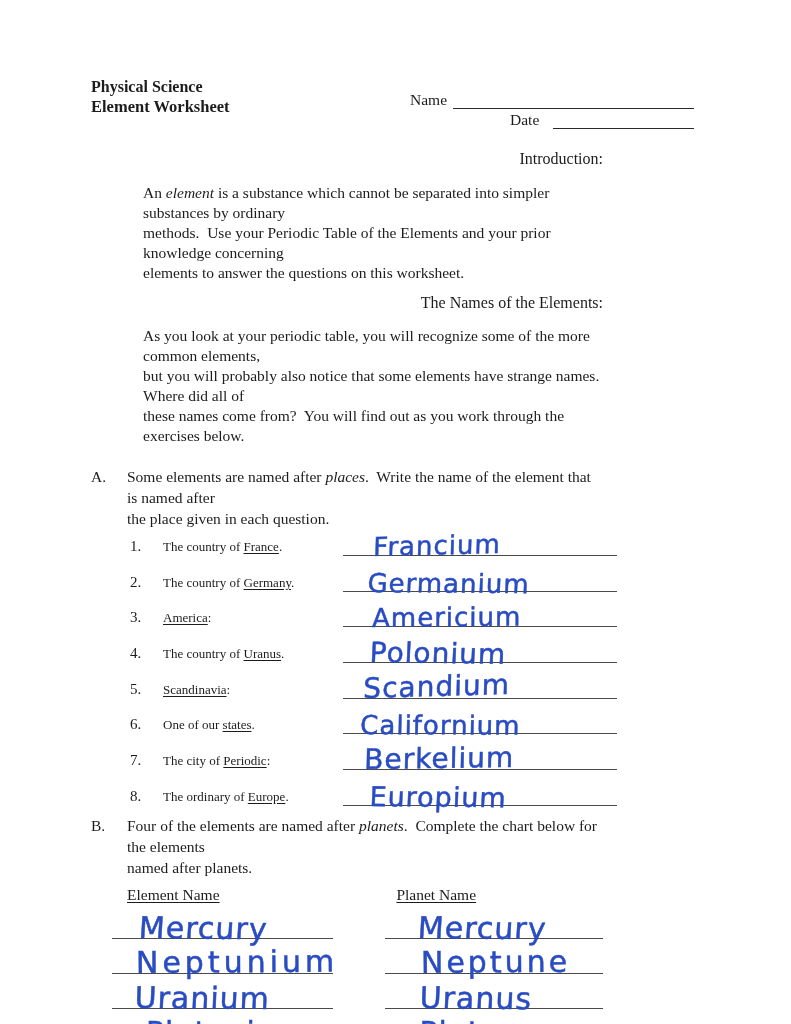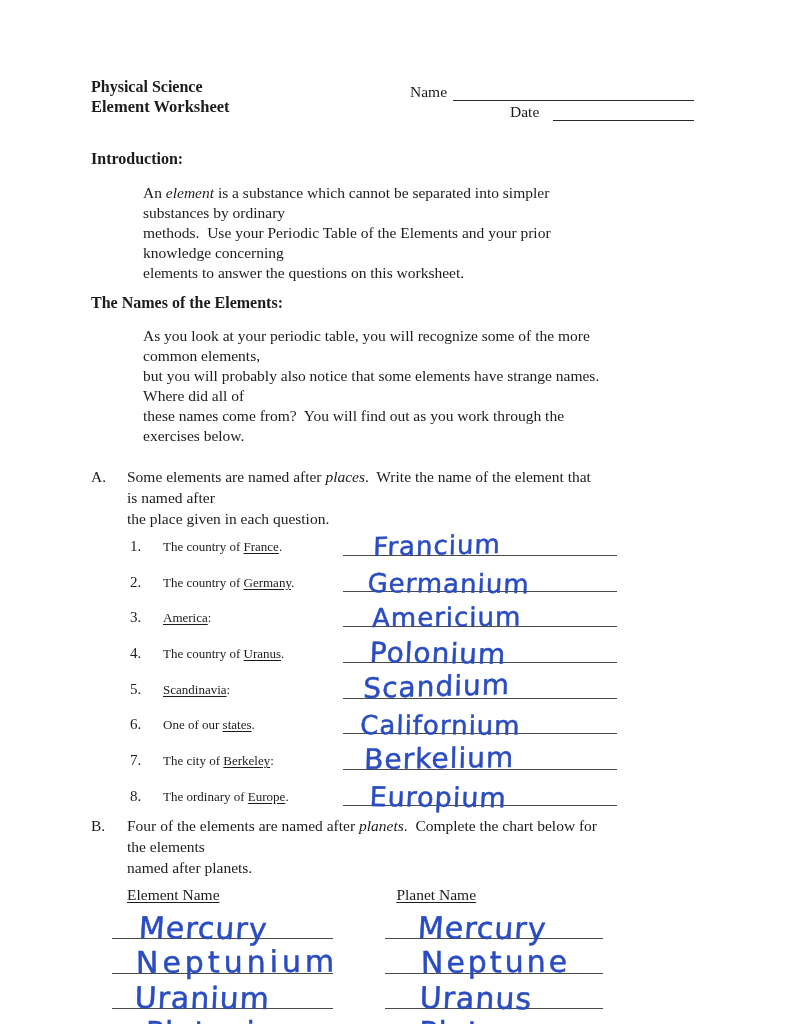--- a/index.html
+++ b/index.html
@@ -12,27 +12,27 @@
   .page {
     position:relative;
     width:699px; height:1024px;
     padding:77px 96px 0 91px;
   }
 
   
   .header { position:relative; height:40px; }
   .course { font-weight:bold; font-size:16px; line-height:20px; }
   .title  { font-weight:bold; font-size:16.5px; line-height:20px; }
-  .header-right { position:absolute; left:319px; top:4px; width:284px; }
+  .header-right { position:absolute; left:319px; top:12px; width:284px; }
   .fill-row { display:flex; align-items:flex-end; font-size:15.5px; height:20px; }
   .fill-row.date-row { margin-left:100px;gap:8px; }
   .blank-line { flex:1; border-bottom:1.4px solid #2a2a2a; height:16px; margin-left:6px; }
 
   
-  .h-bold { font-weight:bold; font-size:16px; }
+  .h-bold { font-weight:normal; font-size:16px;text-align:right; }
   .para { font-size:15.5px; line-height:20px; white-space:pre-wrap; margin-left:52px; }
   .em { font-style:italic; }
   .intro-h { margin-top:33px; }
   .intro-p { margin-top:15px; }
   .names-h { margin-top:11px; }
   .names-p { margin-top:14px; }
 
   
   .letter-row { display:flex; font-size:15.5px; line-height:21px; }
   .letter-row .letter { width:36px; flex:0 0 36px; }
@@ -162,21 +162,21 @@
     </div>
     <div class="qrow">
       <span class="qnum">6.</span>
       <span class="qlabel"><span>One of our </span><span class="u">states</span><span>.</span></span>
       <span class="ansline">
           <span class="hand">Californium</span>
         </span>
     </div>
     <div class="qrow">
       <span class="qnum">7.</span>
-      <span class="qlabel"><span>The city of </span><span class="u">Berkeley</span><span>:</span></span>
+      <span class="qlabel"><span>The city of </span><span class="u">Periodic</span><span>:</span></span>
       <span class="ansline">
           <span class="hand">Berkelium</span>
         </span>
     </div>
     <div class="qrow">
       <span class="qnum">8.</span>
       <span class="qlabel"><span>The ordinary of </span><span class="u">Europe</span><span>.</span></span>
       <span class="ansline">
           <span class="hand">Europium</span>
         </span>

